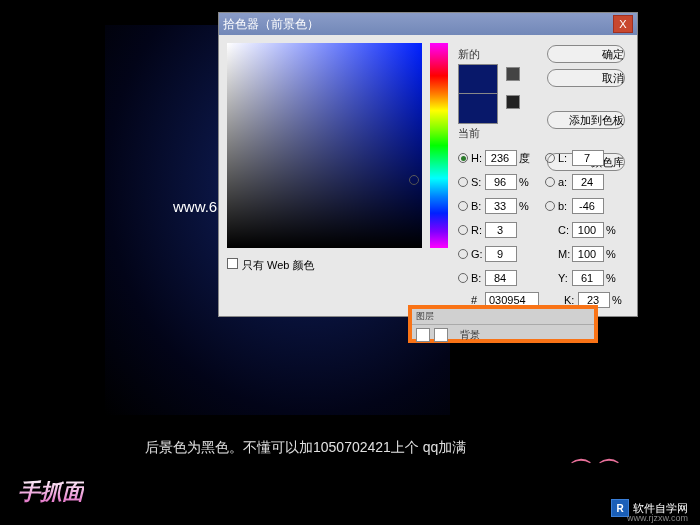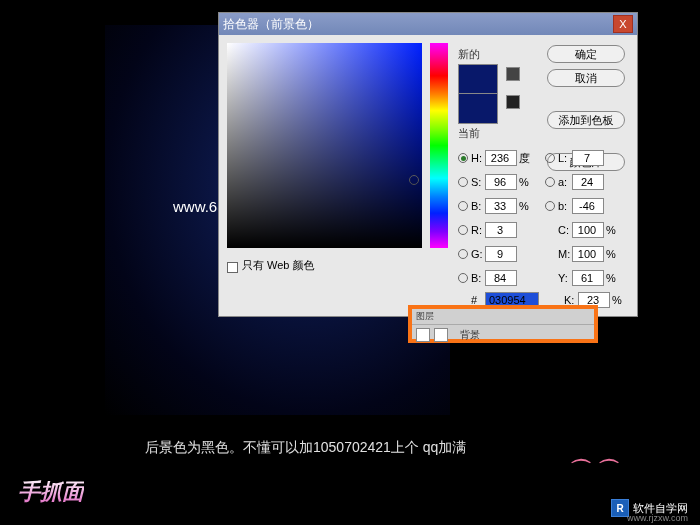--- a/index.html
+++ b/index.html
@@ -17,33 +17,33 @@
 .hue-strip { width: 18px; height: 205px; margin-right: 10px; background: linear-gradient(to bottom, #ff00ff 0%, #ff0080 8%, #ff0000 16%, #ff8000 25%, #ffff00 33%, #80ff00 42%, #00ff00 50%, #00ff80 58%, #00ffff 66%, #0080ff 75%, #0020ff 83%, #8000ff 92%, #ff00ff 100%); }
 .right-col { flex: 1; position: relative; }
 .swatch-area { position: absolute; left: 0; top: 4px; }
 .swatch-label { font-size: 11px; color: #333; }
 .swatch-new { width: 40px; height: 30px; background: #08186a; border: 1px solid #888; margin-top: 2px; }
 .swatch-cur { width: 40px; height: 30px; background: #08186a; border: 1px solid #888; border-top: none; }
 .swatch-prev { font-size: 11px; color: #333; margin-top: 2px; }
 .small-sw { position: absolute; left: 48px; top: 24px; width: 14px; height: 14px; background: #444; border: 1px solid #888; }
 .small-sw2 { position: absolute; left: 48px; top: 52px; width: 14px; height: 14px; background: #222; border: 1px solid #888; }
 .btns { position: absolute; right: 4px; top: 2px; display: flex; flex-direction: column; gap: 6px; }
-.dlg-btn { width: 78px; height: 18px; font-size: 11px; background: #f0f0f0; border: 1px solid #888; border-radius: 9px; cursor: pointer; text-align: center; line-height: 16px; }
+.dlg-btn { width: 78px; height: 18px; font-size: 11px; background: #f0f0f0; border: 1px solid #888; border-radius: 9px; cursor: pointer; text-align: right; line-height: 16px; }
 .gap { height: 12px; }
 .fields { position: absolute; left: 0; top: 105px; font-size: 11px; }
 .frow { display: flex; align-items: center; margin-bottom: 4px; height: 20px; }
 .radio { width: 10px; height: 10px; border: 1px solid #666; border-radius: 50%; margin-right: 3px; display: inline-flex; align-items: center; justify-content: center; }
 .radio.sel::after { content: ""; width: 5px; height: 5px; background: #2a7a2a; border-radius: 50%; }
 .flabel { width: 14px; }
 .finput { width: 32px; height: 16px; border: 1px solid #888; background: #fff; font-size: 11px; text-align: center; padding-right: 2px; }
 .funit { width: 14px; margin-left: 2px; }
 .fcol2 { margin-left: 12px; display: flex; align-items: center; }
 .hex-row { margin-top: 4px; display: flex; align-items: center; }
-.hex-input { width: 54px; height: 16px; border: 1px solid #888; background: #1d4ed8; font-size: 11px; padding-left: 3px; }
-.web-row { position: absolute; left: 8px; top: 245px; display: flex; align-items: flex-end; font-size: 11px; }
+.hex-input { width: 54px; height: 16px; border: 1px solid #888; background: #ffffff; font-size: 11px; padding-left: 3px; }
+.web-row { position: absolute; left: 8px; top: 245px; display: flex; align-items: flex-start; font-size: 11px; }
 .chk { width: 11px; height: 11px; border: 1px solid #666; background: #fff; margin-right: 4px; }
 .layers { position: absolute; left: 408px; top: 305px; width: 190px; height: 38px; background: #d0d0d0; border: 4px solid #f97316; font-size: 10px; }
 .layers-tabs { height: 16px; border-bottom: 1px solid #aaa; display: flex; padding: 1px 4px; gap: 4px; }
 .layers-tab { font-size: 9px; color: #444; }
 .layers-row { display: flex; align-items: center; height: 20px; padding: 0 4px; }
 .eye { width: 14px; height: 14px; border: 1px solid #888; background: #fff; margin-right: 4px; }
 .lthumb { width: 14px; height: 14px; background: #fff; border: 1px solid #888; margin-right: 4px; }
 .lname { font-size: 10px; color: #333; margin-left: 8px; }
 .instr { position: absolute; left: 145px; top: 435px; color: #e0e0e0; font-size: 14px; line-height: 24px; width: 500px; }
 .smiley { position: absolute; left: 570px; top: 455px; color: #e8709a; font-size: 22px; font-weight: bold; }

